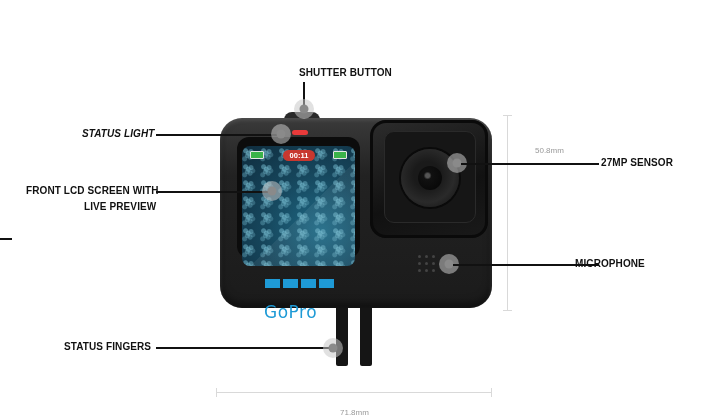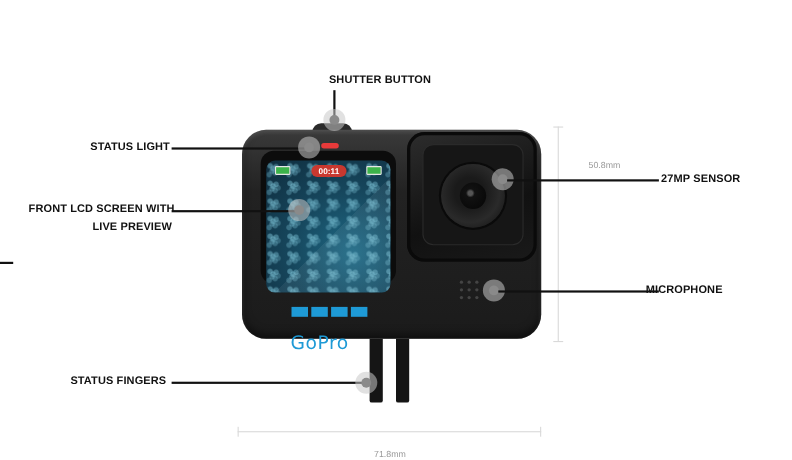--- a/index.html
+++ b/index.html
@@ -156,39 +156,39 @@
   </div>
   <div class="finger" style="left:336px;"></div>
   <div class="finger" style="left:360px;"></div>
 </div>
 
 <div class="label" style="left:299px;top:65px;">SHUTTER BUTTON</div>
 <div class="line" style="left:303px;top:82px;width:2px;height:26px;"></div>
 <div class="dot-halo" style="left:304px;top:109px;"></div>
 <div class="dot" style="left:304px;top:109px;"></div>
 
-<div class="label right" style="left:82px;top:126px;">STATUS LIGHT</div>
+<div class="label right" style="left:82px;top:126px;font-style:italic;">STATUS LIGHT</div>
 <div class="line" style="left:156px;top:134px;width:124px;height:2px;"></div>
 <div class="dot-halo" style="left:281px;top:134px;"></div>
 <div class="dot" style="left:281px;top:134px;"></div>
 
 <div class="label right" style="left:26px;top:183px;">FRONT LCD SCREEN WITH</div>
 <div class="label right" style="left:84px;top:199px;">LIVE PREVIEW</div>
 <div class="line" style="left:156px;top:191px;width:115px;height:2px;"></div>
 <div class="dot-halo" style="left:272px;top:191px;"></div>
 <div class="dot" style="left:272px;top:191px;"></div>
 
 <div class="line" style="left:0px;top:238px;width:12px;height:2px;"></div>
 
 <div class="dot-halo" style="left:457px;top:163px;"></div>
 <div class="dot" style="left:457px;top:163px;"></div>
 <div class="line" style="left:461px;top:163px;width:138px;height:2px;"></div>
 <div class="label" style="left:601px;top:155px;">27MP SENSOR</div>
 
 <div class="dot-halo" style="left:449px;top:264px;"></div>
 <div class="dot" style="left:449px;top:264px;"></div>
 <div class="line" style="left:453px;top:264px;width:146px;height:2px;"></div>
-<div class="label" style="left:587px;top:256px;">MICROPHONE</div>
+<div class="label" style="left:575px;top:256px;">MICROPHONE</div>
 
 <div class="label right" style="left:64px;top:339px;">STATUS FINGERS</div>
 <div class="line" style="left:156px;top:347px;width:176px;height:2px;"></div>
 <div class="dot-halo" style="left:333px;top:348px;"></div>
 <div class="dot" style="left:333px;top:348px;"></div>
 
 </body></html>

